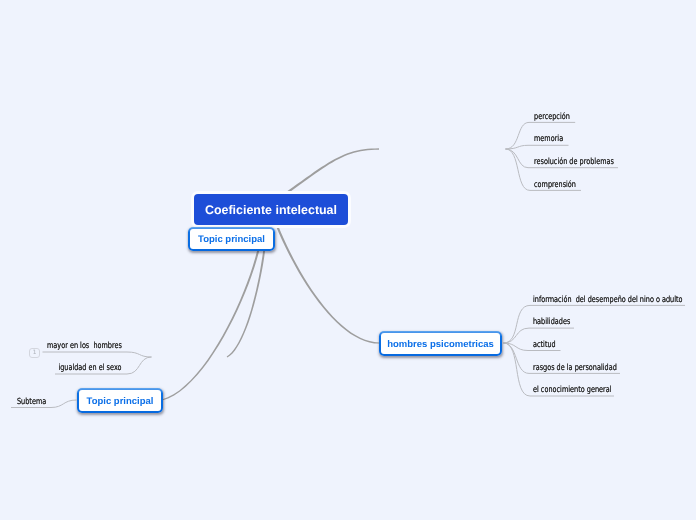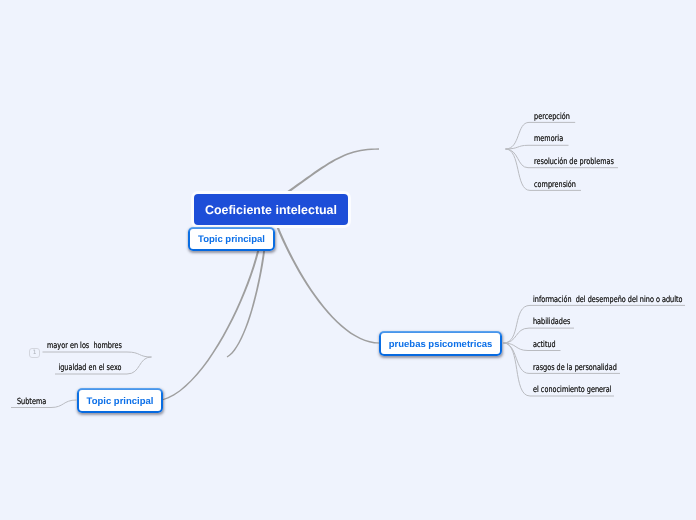--- a/index.html
+++ b/index.html
@@ -66,21 +66,21 @@
   <div class="node root-node">
     <span>Coeficiente intelectual</span>
   </div>
 
   <div class="node topic-node" style="left:188px;top:227px;width:87px;height:24px">
     <span>Topic principal</span>
   </div>
 
 
   <div class="node topic-node" style="left:379px;top:331px;width:123px;height:25px">
-    <span>pruebas psicometricas</span>
+    <span>hombres psicometricas</span>
   </div>
 
 
   <div class="node topic-node" style="left:77px;top:388px;width:86px;height:25px">
     <span>Topic principal</span>
   </div>
 
   <div class="leaf" style="left:534px;top:111.5px">percepción</div>
   <div class="leaf" style="left:534px;top:134.4px">memoria</div>
   <div class="leaf" style="left:534px;top:156.8px">resolución de problemas</div>

